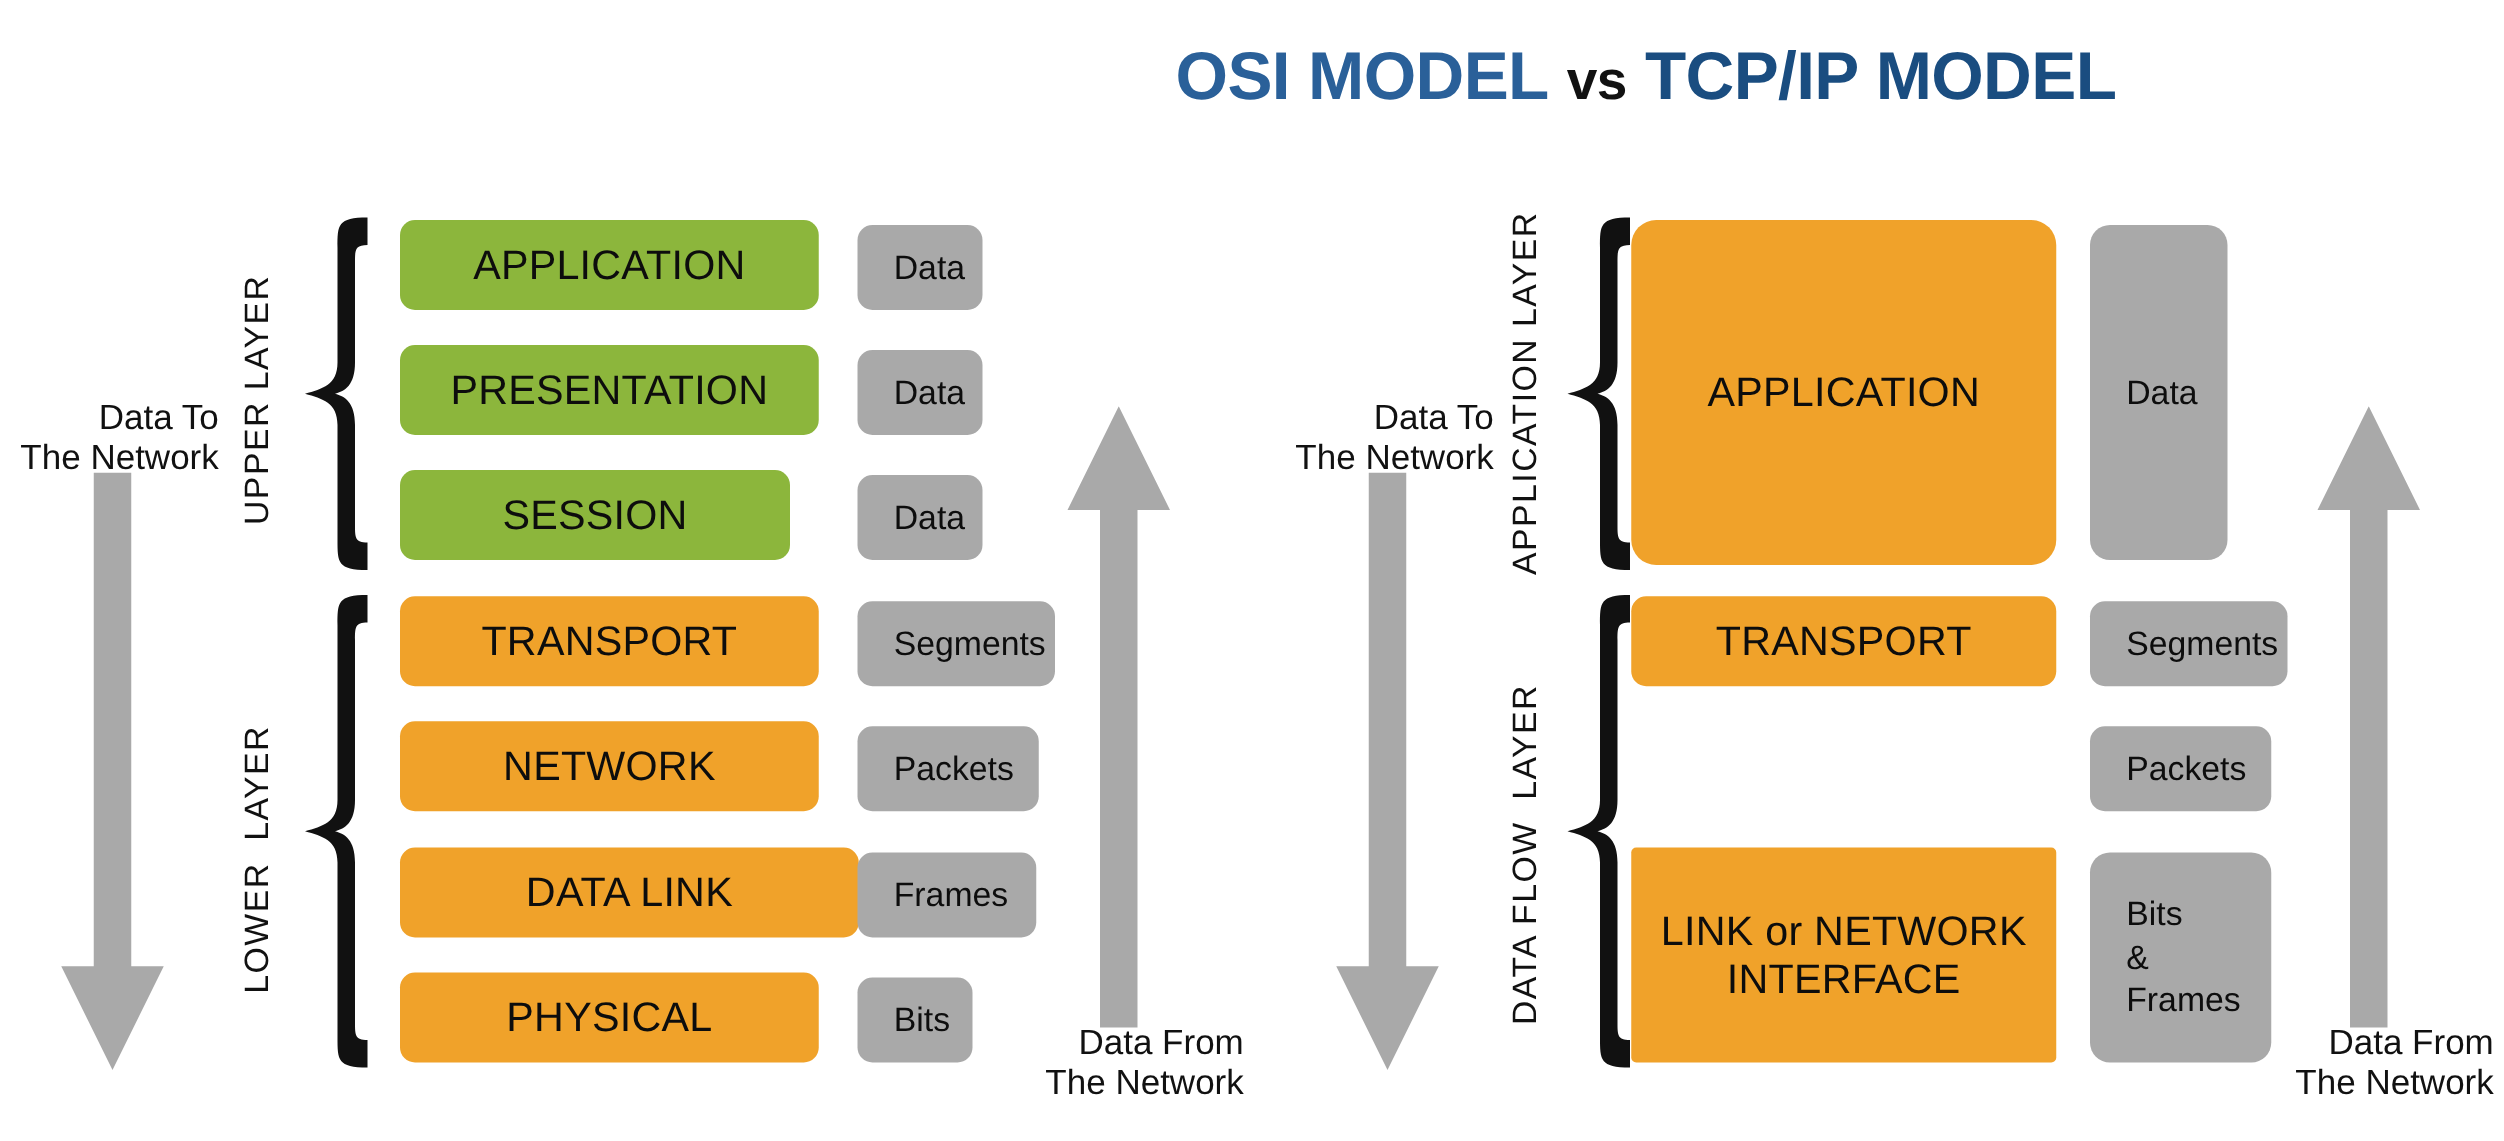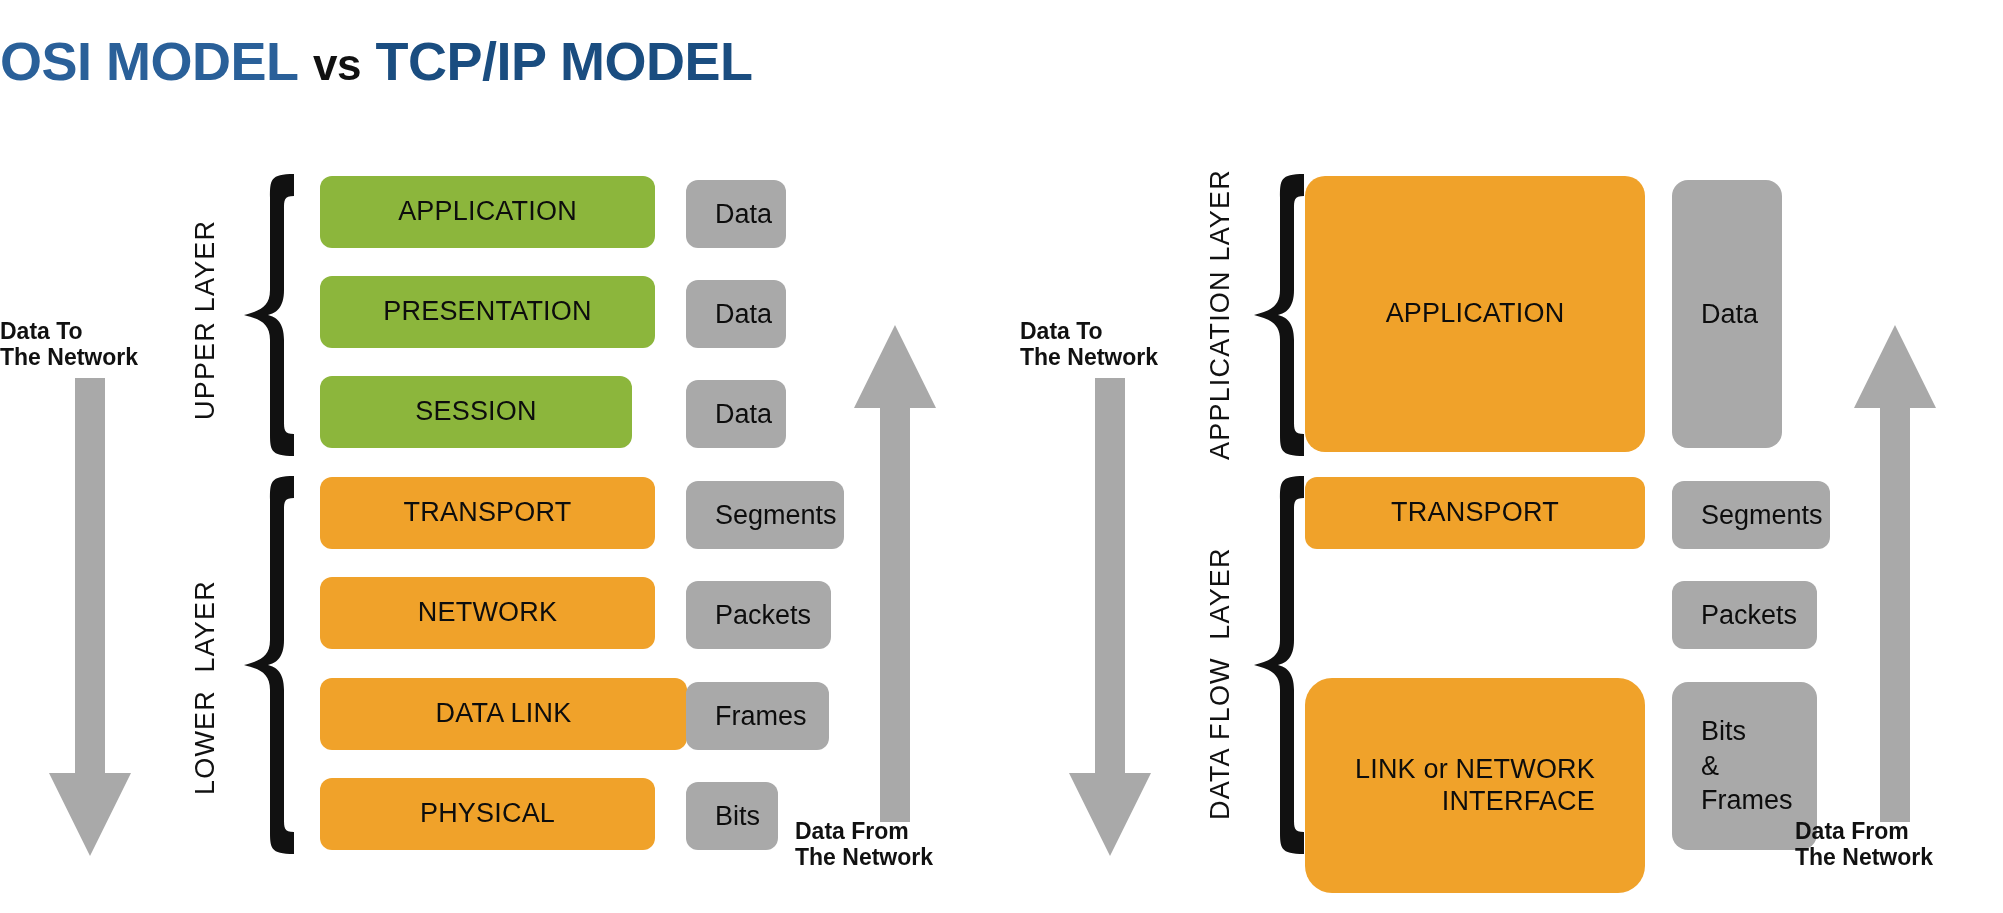--- a/index.html
+++ b/index.html
@@ -18,40 +18,40 @@
     background: #ffffff;
     overflow: hidden;
   }
 
   
   #title {
     position: absolute;
     left: 0;
     top: 30px;
     width: 1693px;
-    text-align: left;
+    text-align: right;
     font-size: 54px;
     font-weight: bold;
     letter-spacing: -0.5px;
     white-space: nowrap;
   }
   #title .osi { color: #2a6099; }
   #title .vs  { color: #111111; font-size: 44px; }
   #title .tcp { color: #1a4d80; }
 
   
   .layer-box {
     position: absolute;
     border-radius: 12px;
     display: flex;
     align-items: center;
     justify-content: center;
-    text-align: right;
+    text-align: center;
     color: #0d0d0d;
-    font-size: 27px;
+    font-size: 33px;
     line-height: 1.15;
     letter-spacing: 0.2px;
   }
   .green  { background: #8cb63c; }
   .orange { background: #f0a22a; }
 
   .pdu-box {
     position: absolute;
     background: #a9a9a9;
     border-radius: 12px;
@@ -73,23 +73,23 @@
     font-size: 27px;
     letter-spacing: 1.2px;
     white-space: pre;
     transform-origin: 0 0;
     transform: rotate(-90deg);
   }
 
   
   .flow-label {
     position: absolute;
-    text-align: left;
-    font-size: 23px;
-    font-weight: bold;
+    text-align: right;
+    font-size: 28px;
+    font-weight: normal;
     line-height: 1.15;
     color: #111111;
     white-space: pre-line;
   }
 
   
   .brace { position: absolute; }
 
   
   .arrow { position: absolute; }
@@ -158,21 +158,21 @@
              L54 264 C44 264 44 260 44 250 L44 170 C44 152 36 147 28 145 C36 143 44 138 44 120 L44 40 C44 30 44 26 54 26 Z" fill="#111111"></path>
   </svg>
 
   <svg class="brace" style="left:1250px; top:472px;" width="56" height="388" viewBox="0 0 56 388">
     <path d="M54 4 C30 4 30 10 30 28 L30 168 C30 186 18 189 4 193 C18 197 30 200 30 218 L30 358 C30 376 30 382 54 382
              L54 360 C44 360 44 356 44 346 L44 218 C44 200 36 195 28 193 C36 191 44 186 44 168 L44 40 C44 30 44 26 54 26 Z" fill="#111111"></path>
   </svg>
 
   <div class="layer-box orange" style="left:1305px; top:176px; width:340px; height:276px; border-radius:20px;">APPLICATION</div>
   <div class="layer-box orange" style="left:1305px; top:477px; width:340px; height:72px;">TRANSPORT</div>
-  <div class="layer-box orange" style="left:1305px; top:678px; width:340px; height:215px; border-radius:27px; white-space:pre-line;">LINK or NETWORK
+  <div class="layer-box orange" style="left:1305px; top:678px; width:340px; height:172px; border-radius:4px; white-space:pre-line;">LINK or NETWORK
 INTERFACE</div>
 
   <div class="pdu-box" style="left:1672px; top:180px; width:110px; height:268px; border-radius:16px;">Data</div>
   <div class="pdu-box" style="left:1672px; top:481px; width:158px; height:68px;">Segments</div>
   <div class="pdu-box" style="left:1672px; top:581px; width:145px; height:68px;">Packets</div>
   <div class="pdu-box" style="left:1672px; top:682px; width:145px; height:168px; border-radius:16px; align-items:center;">Bits
 &amp;
 Frames</div>
 
   <svg class="arrow" style="left:1845px; top:325px;" width="100" height="500" viewBox="0 0 100 500">

